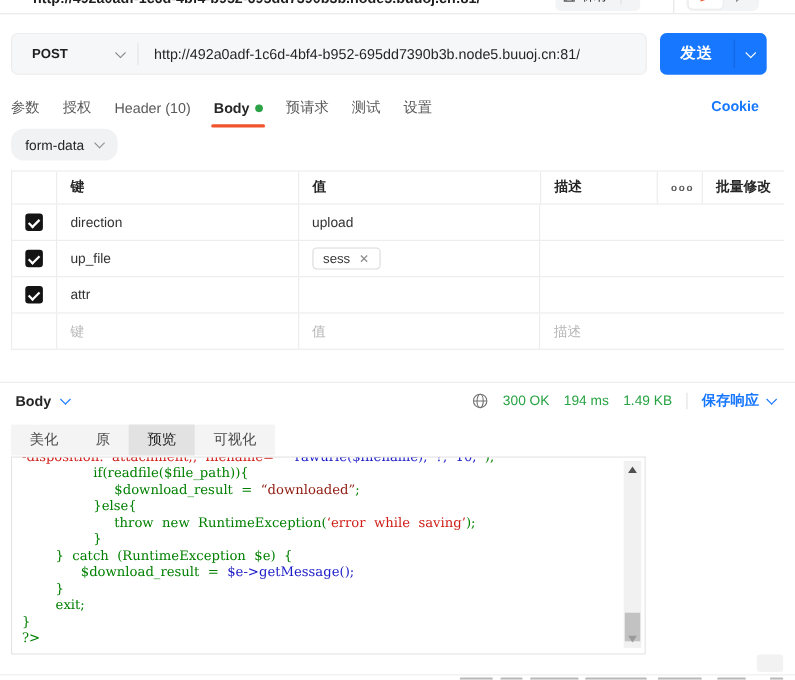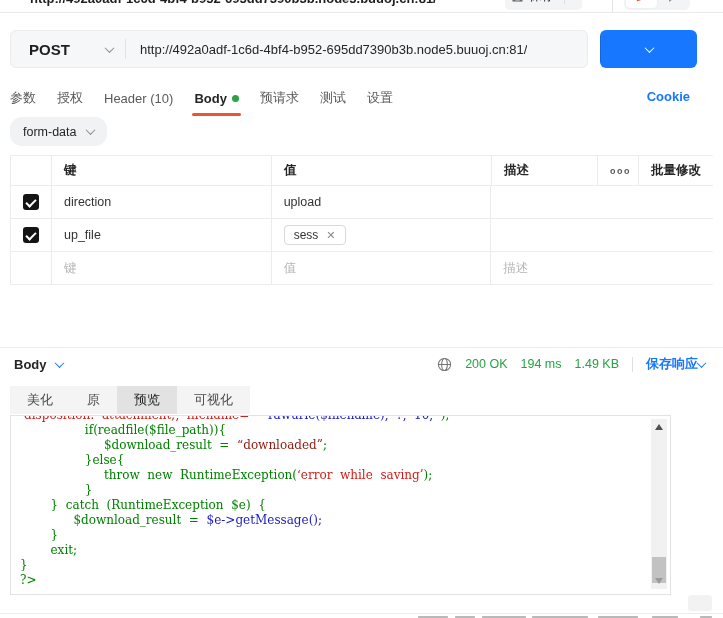--- a/index.html
+++ b/index.html
@@ -12,21 +12,21 @@
   .top-save { position:absolute; left:505px; top:-17px; height:27px; background:#f3f4f6; border-radius:5px; display:flex; align-items:center; padding:0 6px; }
   .top-save .lbl { font-size:12.5px; color:#262626; margin:0 6px 0 5px; }
   .top-save .vsep { width:1px; height:15px; background:#dfdfdf; margin:0 4px; }
   .top-group-sep { position:absolute; left:612px; top:-6px; width:1px; height:18px; background:#e3e3e3; }
   .top-icons { position:absolute; left:624px; top:-18px; height:28px; background:#f3f4f6; border-radius:6px; display:flex; align-items:center; padding:2px; }
   .top-icons .seg { width:31px; height:24px; display:flex; align-items:center; justify-content:center; border-radius:4px; }
   .top-icons .seg.on { background:#fff; box-shadow:0 0 2px rgba(0,0,0,.08); }
 
   
   .reqbar { position:absolute; left:10px; top:30px; width:578px; height:38px; background:#f6f7f8; border:1px solid #ececec; border-radius:6px; display:flex; align-items:center; }
-  .method { display:flex; align-items:center; width:114px; padding-left:18px; font-size:15px; font-weight:700; color:#1f1f1f; }
+  .method { display:flex; align-items:center; width:114px; padding-left:18px; font-size:12px; font-weight:700; color:#1f1f1f; }
   .method .chev { margin-left:auto; margin-right:12px; color:#8c8c8c; }
   .req-vsep { width:1px; height:20px; background:#e3e3e3; }
   .req-url { padding-left:14px; font-size:13px; color:#262626; white-space:nowrap; overflow:hidden; }
   .send { position:absolute; left:600px; top:30px; width:97px; height:38px; background:#1777ff; border-radius:6px; display:flex; color:#fff; }
   .send .main { width:67px; display:flex; align-items:center; justify-content:center; font-size:14px; font-weight:700; letter-spacing:1px; }
   .send .vsep { width:1px; background:rgba(0,0,0,.14); margin:6px 0; }
   .send .dd { flex:1; display:flex; align-items:center; justify-content:center; }
 
   .chev { display:inline-block; width:7px; height:7px; border-right:1.5px solid currentColor; border-bottom:1.5px solid currentColor; transform:rotate(45deg) translate(-1px,-1px); }
 
@@ -64,29 +64,29 @@
   .ph { color:#b5b5b5; }
 
   
   .resp-div { position:absolute; left:0; top:347px; width:723px; height:1px; background:#ececec; }
   .respbar { position:absolute; left:0; top:348px; width:723px; height:32px; display:flex; align-items:center; padding:0 18px 0 14px; }
   .resp-body { display:flex; align-items:center; gap:9px; font-size:13px; font-weight:700; color:#262626; }
   .resp-body .chev { color:#1777ff; }
   .resp-right { margin-left:auto; display:flex; align-items:center; gap:13px; }
   .meta { font-size:12.5px; color:#27a343; }
   .resp-vsep { width:1px; height:15px; background:#e0e0e0; }
-  .saveresp { display:flex; align-items:center; gap:0; font-size:13px; font-weight:700; color:#1777ff; }
+  .saveresp { display:flex; align-items:center; gap:8px; font-size:13px; font-weight:700; color:#1777ff; }
 
   
   .viewtabs { position:absolute; left:10px; top:386px; display:inline-flex; background:#f4f4f5; height:28px; align-items:stretch; }
   .vtab { display:flex; align-items:center; padding:0 17px; font-size:13px; color:#4a4a4a; }
   .vtab.active { background:#e2e2e3; color:#1f1f1f; }
 
   
-  .codepanel { position:absolute; left:10px; top:415px; width:661px; height:180px; border:1px solid #e3e3e3; background:#fff; overflow:hidden; }
+  .codepanel { position:absolute; left:10px; top:415px; width:577px; height:180px; border:1px solid #e3e3e3; background:#fff; overflow:hidden; }
   .code { font-family:"DejaVu Serif", serif; font-size:12px; line-height:15px; white-space:pre; padding-left:9px; margin-top:-8px; }
   .cl { height:15px; }
   .sbar { position:absolute; top:3px; right:3px; width:16px; height:170px; background:#f1f1f1; }
   .sbar .up { position:absolute; top:5px; left:4px; width:0; height:0; border-left:4px solid transparent; border-right:4px solid transparent; border-bottom:6px solid #505050; }
   .sbar .down { position:absolute; bottom:5px; left:4px; width:0; height:0; border-left:4px solid transparent; border-right:4px solid transparent; border-top:6px solid #9a9a9a; }
   .sbar .thumb { position:absolute; left:1px; width:14px; top:138px; height:26px; background:#c2c2c2; }
 
   
   .cornerbox { position:absolute; left:688px; top:595px; width:24px; height:16px; background:#f2f2f2; border-radius:3px; }
   .bottombar { position:absolute; left:0; top:613px; width:723px; height:5px; border-top:1px solid #ededed; overflow:hidden; }
@@ -134,20 +134,21 @@
 
   <div class="reqbar">
     <div class="method">
       <span>POST</span>
       <span class="chev"></span>
     </div>
     <div class="req-vsep"></div>
     <div class="req-url">http://492a0adf-1c6d-4bf4-b952-695dd7390b3b.node5.buuoj.cn:81/</div>
   </div>
   <div class="send">
+    <span class="main">发送</span>
     <span class="vsep"></span>
     <span class="dd">
         <span class="chev"></span>
       </span>
   </div>
 
   <div class="tabs">
       <div class="tab">
         <span>参数</span>
       </div>
@@ -205,20 +206,28 @@
           <div class="pcell c-key">up_file</div>
           <div class="pcell c-val">
             <span class="chip">
               <span>sess</span>
               <span class="x">✕</span>
             </span>
           </div>
           <div class="pcell c-desc-wide"></div>
         </div>
         <div class="prow body">
+          <div class="pcell c-cb">
+            <span class="cb"></span>
+          </div>
+          <div class="pcell c-key">attr</div>
+          <div class="pcell c-val"></div>
+          <div class="pcell c-desc-wide"></div>
+        </div>
+        <div class="prow body">
           <div class="pcell c-cb"></div>
           <div class="pcell c-key ph">键</div>
           <div class="pcell c-val ph">值</div>
           <div class="pcell c-desc-wide ph">描述</div>
         </div>
       </div>
   </div>
 
   <div class="resp-div"></div>
   <div class="respbar">
@@ -227,21 +236,21 @@
       <span class="chev"></span>
     </div>
     <div class="resp-right">
       <span>
         <svg width="15" height="15" viewBox="0 0 16 16" fill="none" stroke="#737373" stroke-width="1.1">
             <circle cx="8" cy="8" r="6.5"></circle>
             <ellipse cx="8" cy="8" rx="3" ry="6.5"></ellipse>
             <path d="M1.5 8h13"></path>
           </svg>
       </span>
-      <span class="meta">200 OK</span>
+      <span class="meta">300 OK</span>
       <span class="meta">194 ms</span>
       <span class="meta">1.49 KB</span>
       <span class="resp-vsep"></span>
       <span class="saveresp">
         <span>保存响应</span>
         <span class="chev"></span>
       </span>
     </div>
   </div>
 

